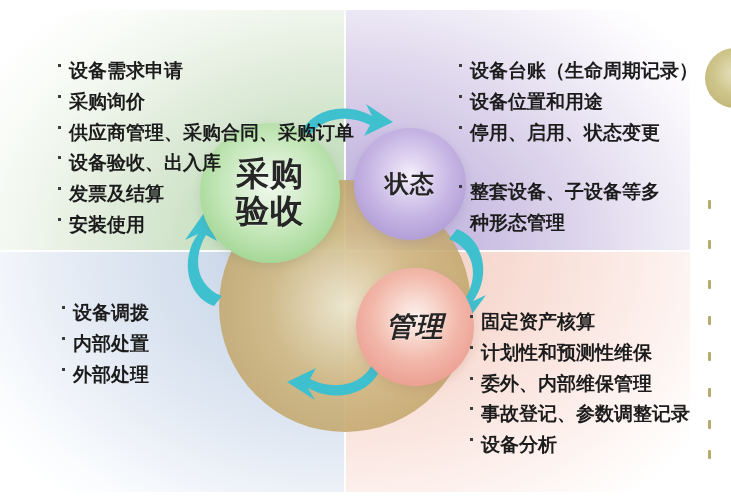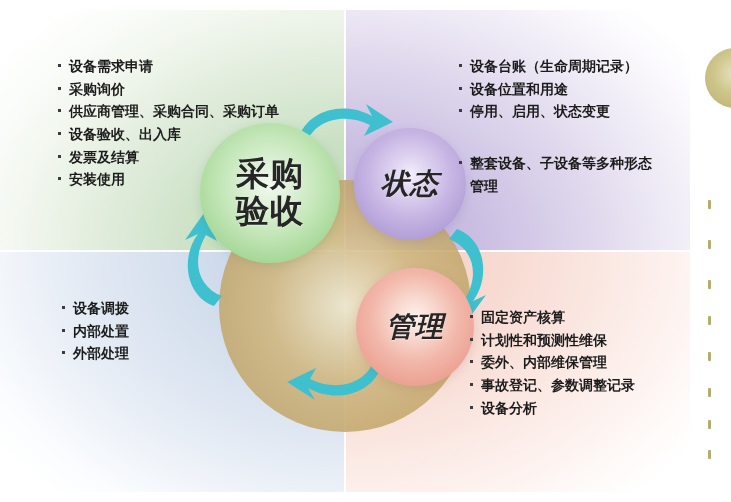--- a/index.html
+++ b/index.html
@@ -115,25 +115,24 @@
     left: 200px; top: 123px;
     width: 140px; height: 140px;
     font-size: 33px;
     background: radial-gradient(circle at 50% 44%,
                 #f1faef 0%, #ddf0d6 22%, #c3e6b7 48%, #a8d99a 72%, #93cd85 90%, #8ec67f 100%);
     box-shadow: 0 3px 10px rgba(90,130,80,0.18);
   }
   #sphere-status {
     left: 354px; top: 128px;
     width: 112px; height: 112px;
-    font-size: 28px;
+    font-size: 24px;
     background: radial-gradient(circle at 50% 42%,
                 #f4f0fb 0%, #ded3f0 22%, #c7b6e4 48%, #b3a0d8 74%, #a893d0 92%, #a48fcd 100%);
     box-shadow: 0 3px 10px rgba(110,95,150,0.18);
-    font-style: italic;
   }
   #sphere-manage {
     left: 356px; top: 268px;
     width: 118px; height: 118px;
     font-size: 28px;
     background: radial-gradient(circle at 50% 42%,
                 #fdf2ee 0%, #f8d9d0 22%, #f2b8aa 48%, #eca294 74%, #e8968a 92%, #e79287 100%);
     box-shadow: 0 3px 10px rgba(160,95,90,0.18);
     font-style: italic;
   }
@@ -142,21 +141,21 @@
     width: 122px; height: 122px;
     font-size: 30px;
     background: radial-gradient(circle at 50% 42%,
                 #f0f6fc 0%, #d5e5f4 22%, #b4cfe9 48%, #9dc0e1 74%, #91b7dc 92%, #8cb3da 100%);
     box-shadow: 0 3px 10px rgba(90,115,150,0.18);
   }
 
   
   .bullets {
     position: absolute;
-    font-size: 14px;
+    font-size: 19px;
     line-height: 1.62;
     color: #1c1c1c;
     font-weight: 600;
   }
   .bullets .li {
     position: relative;
     padding-left: 11px;
     white-space: nowrap;
   }
   .bullets .li::before {

